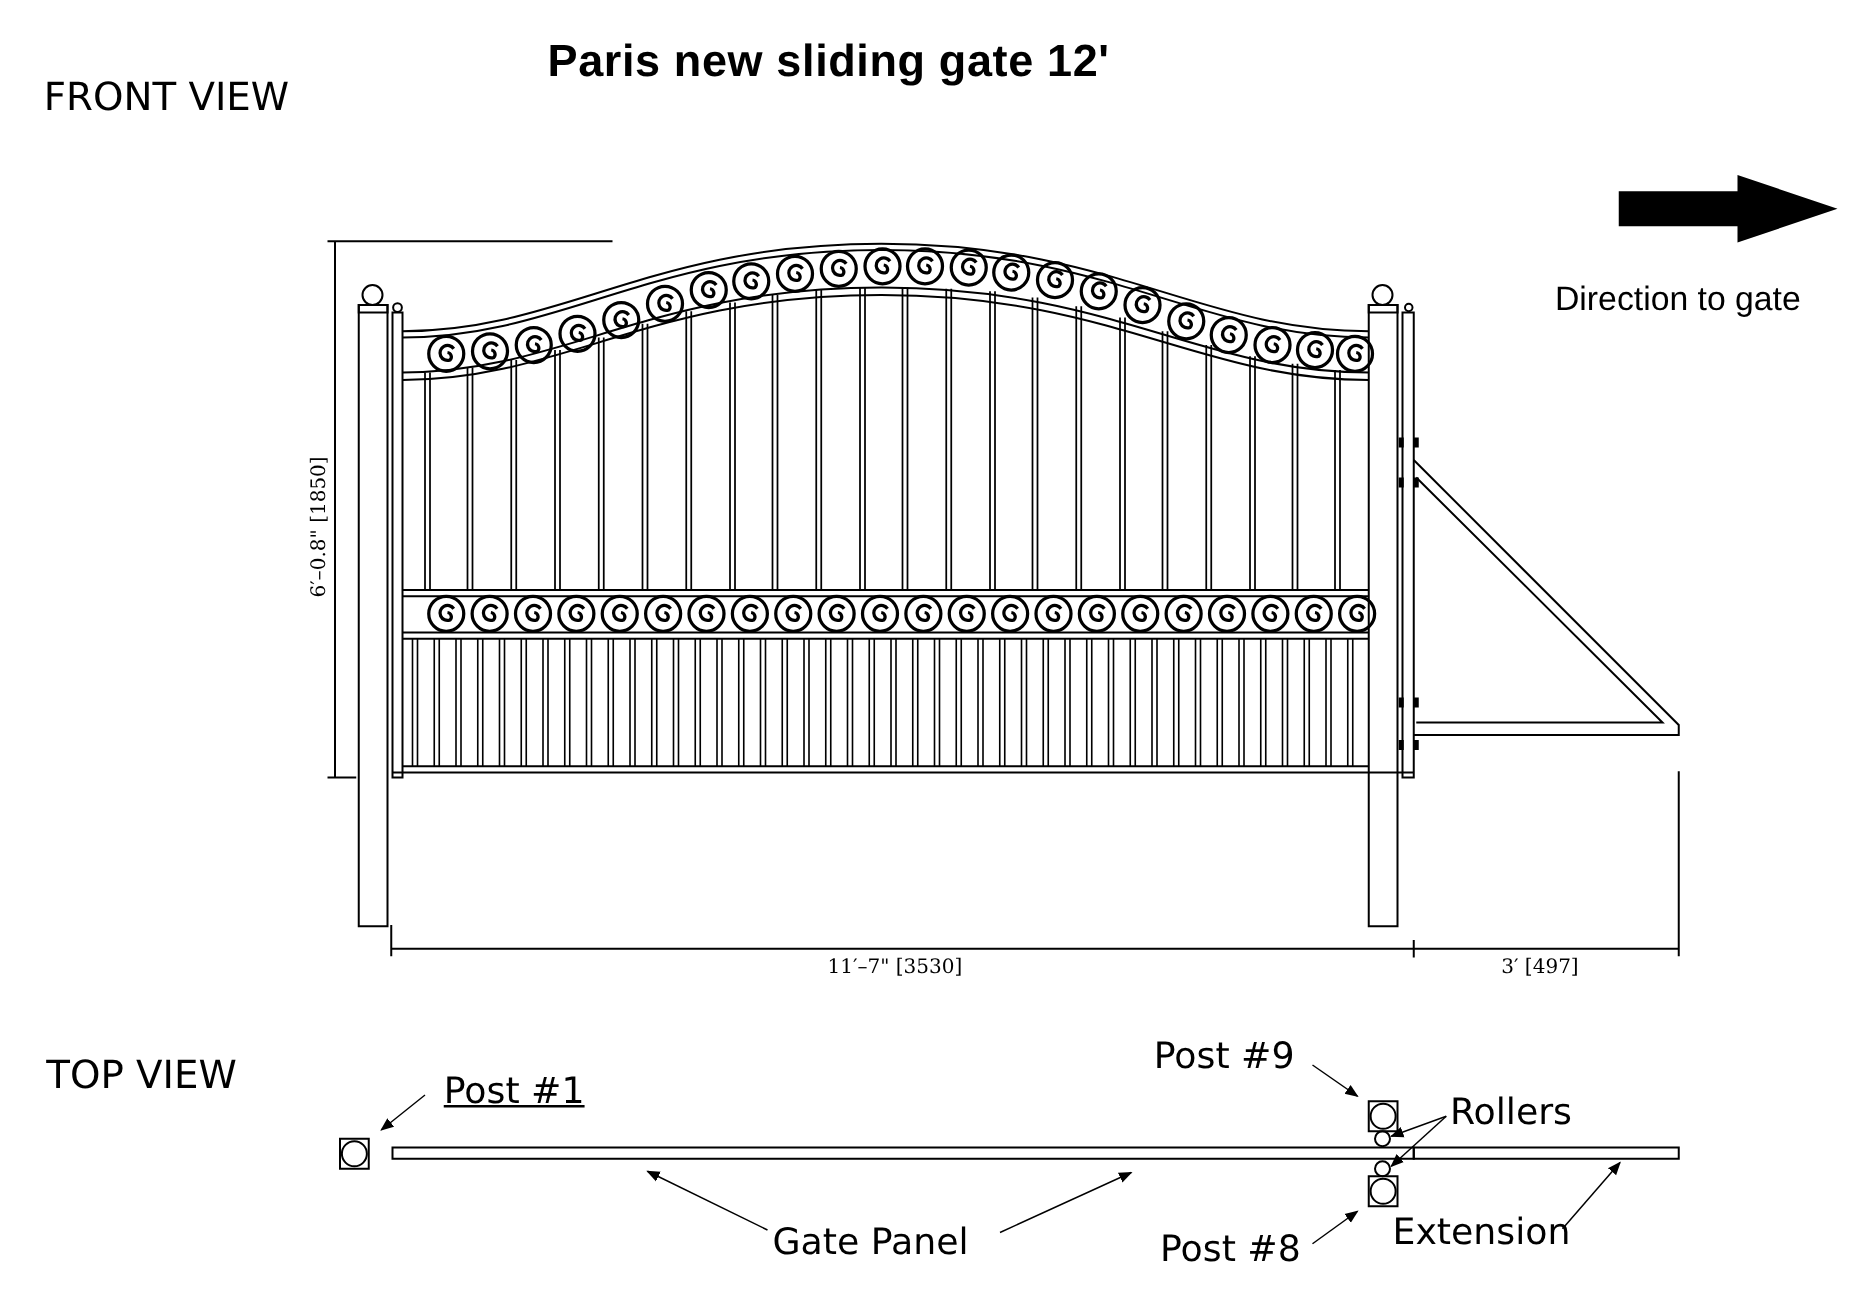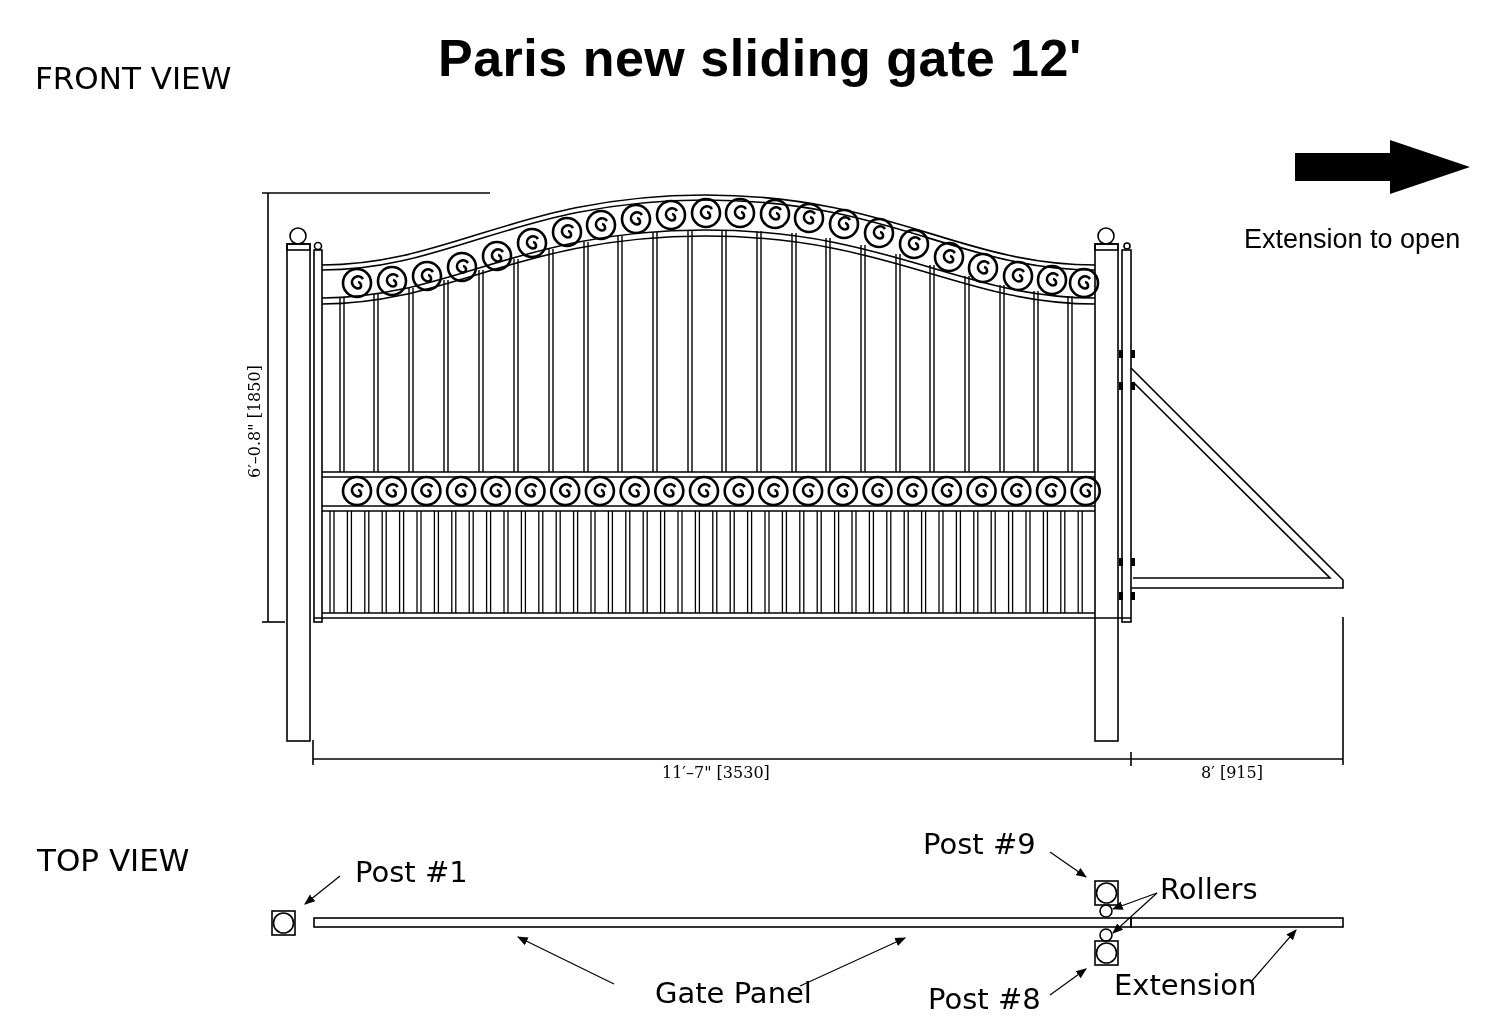--- a/index.html
+++ b/index.html
@@ -1,40 +1,40 @@
 <!DOCTYPE html>
 <html><head>
 <meta charset="utf-8">
 <style>
   html,body{margin:0;padding:0;background:#fff;}
   body{width:1500px;height:1032px;position:relative;overflow:hidden;font-family:"DejaVu Sans","Liberation Sans",sans-serif;color:#000;}
   .lbl{position:absolute;white-space:nowrap;}
   .view-label{font-size:31px;font-family:"DejaVu Sans",sans-serif;margin-top:30px;}
-  .title{font-size:52px;font-weight:bold;font-family:"Liberation Sans",sans-serif;left:438px;top:28px;letter-spacing:0.5px;}
+  .title{font-size:36px;font-weight:bold;font-family:"Liberation Sans",sans-serif;left:438px;top:28px;letter-spacing:0.5px;}
   .dir{font-size:27px;font-family:"Liberation Sans",sans-serif;left:1244px;top:224px;}
   .callout{font-size:29px;font-family:"DejaVu Sans",sans-serif;}
   .dim{font-size:16px;font-family:"DejaVu Serif","Liberation Serif",serif;}
   svg{position:absolute;left:0;top:0;}
 </style>
 </head>
 <body>
 
 <div class="lbl view-label" style="left:35px;top:30px;">FRONT VIEW</div>
 <div class="lbl title">Paris new sliding gate 12'</div>
-<div class="lbl dir">Extension to open</div>
+<div class="lbl dir">Direction to gate</div>
 <div class="lbl view-label" style="left:37px;top:812px;">TOP  VIEW</div>
 
 <div class="lbl dim" style="left:245px;top:478px;transform:rotate(-90deg);transform-origin:0 0;">6′–0.8"  [1850]</div>
 <div class="lbl dim" style="left:662px;top:763px;">11′–7"  [3530]</div>
-<div class="lbl dim" style="left:1201px;top:763px;">8′  [915]</div>
-
-<div class="lbl callout" style="left:355px;top:855px;">Post #1</div>
+<div class="lbl dim" style="left:1201px;top:763px;">3′  [497]</div>
+
+<div class="lbl callout" style="left:355px;top:855px;text-decoration:underline;">Post #1</div>
 <div class="lbl callout" style="left:923px;top:827px;">Post #9</div>
 <div class="lbl callout" style="left:1160px;top:872px;">Rollers</div>
-<div class="lbl callout" style="left:655px;top:976px;">Gate  Panel</div>
+<div class="lbl callout" style="left:618px;top:976px;">Gate  Panel</div>
 <div class="lbl callout" style="left:928px;top:982px;">Post #8</div>
 <div class="lbl callout" style="left:1114px;top:968px;text-align:center;">Extension</div>
 
 <svg width="1500" height="1032" viewBox="0 0 1500 1032">
   <defs>
     <marker id="ah" viewBox="0 0 10 10" refX="9" refY="5" markerWidth="9" markerHeight="9" orient="auto-start-reverse">
       <path d="M0,1 L10,5 L0,9 z" fill="#000"></path>
     </marker>
     <g id="scroll">
       <circle cx="0" cy="0" r="14" fill="none" stroke="#000" stroke-width="2.6"></circle>

